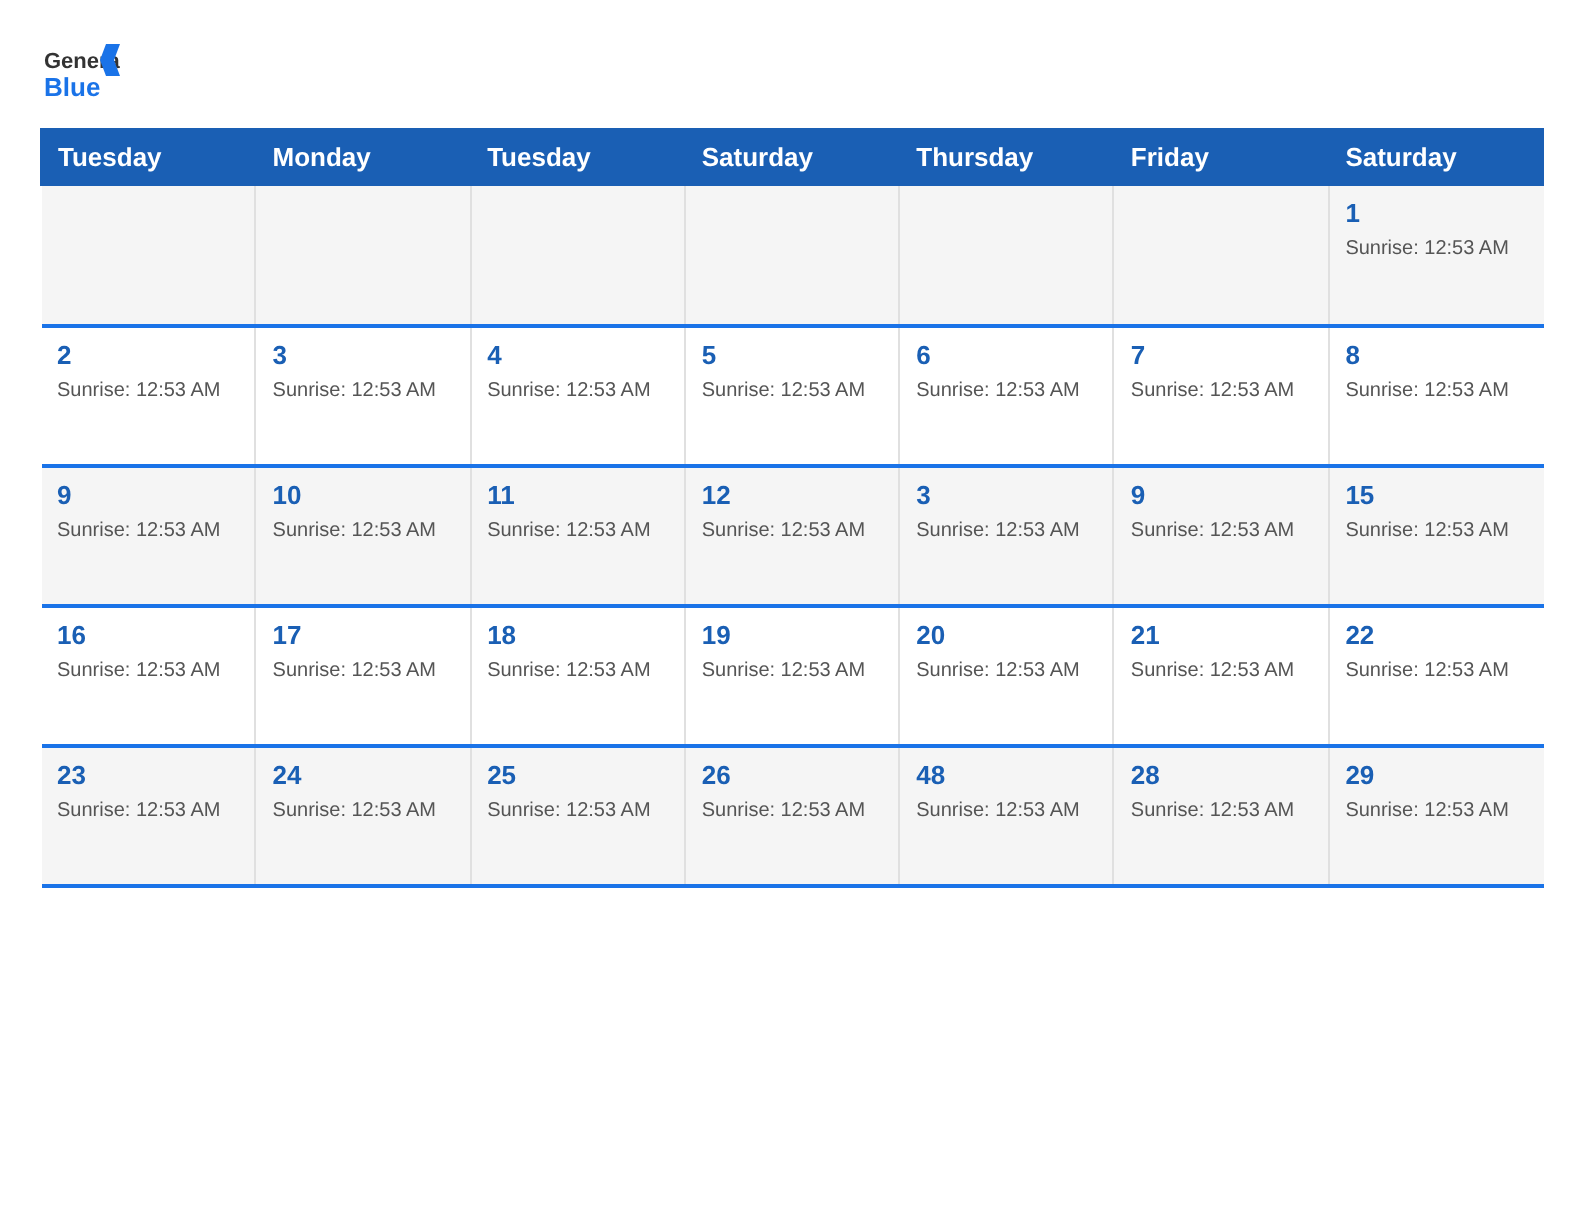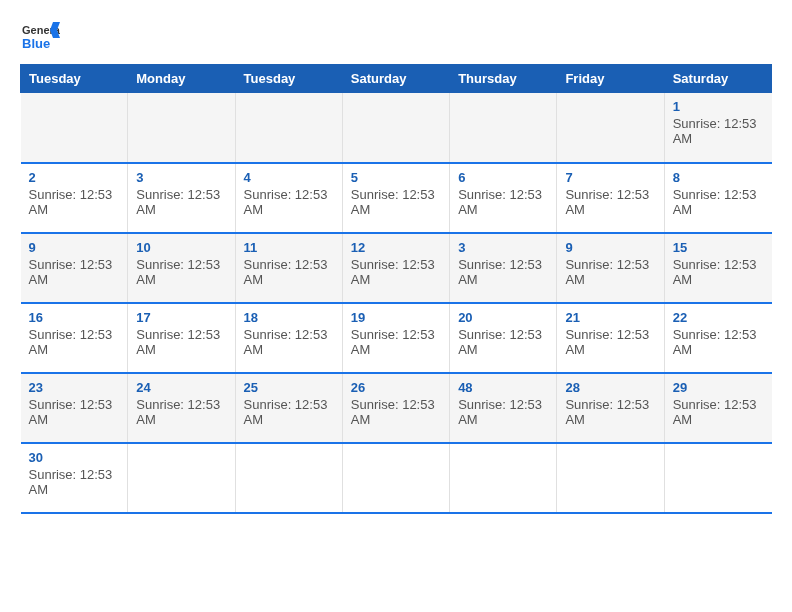--- a/index.html
+++ b/index.html
@@ -71,21 +71,21 @@
       background: #fff;
     }
     .day-number {
       font-size: 13px;
       font-weight: bold;
       color: #1a5fb4;
       display: block;
       margin-bottom: 2px;
     }
     .sunrise-text {
-      font-size: 13px;
+      font-size: 10px;
       color: #555;
     }
     .empty-cell {
       background: #fff;
     }
     .last-row td {
       height: 65px;
     }
   </style>
 </head>
@@ -157,23 +157,14 @@
       </tr>
       <tr>
         <td><span class="day-number">23</span><span class="sunrise-text">Sunrise: 12:53 AM</span></td>
         <td><span class="day-number">24</span><span class="sunrise-text">Sunrise: 12:53 AM</span></td>
         <td><span class="day-number">25</span><span class="sunrise-text">Sunrise: 12:53 AM</span></td>
         <td><span class="day-number">26</span><span class="sunrise-text">Sunrise: 12:53 AM</span></td>
         <td><span class="day-number">48</span><span class="sunrise-text">Sunrise: 12:53 AM</span></td>
         <td><span class="day-number">28</span><span class="sunrise-text">Sunrise: 12:53 AM</span></td>
         <td><span class="day-number">29</span><span class="sunrise-text">Sunrise: 12:53 AM</span></td>
       </tr>
-      <tr class="last-row">
-        <td><span class="day-number">30</span><span class="sunrise-text">Sunrise: 12:53 AM</span></td>
-        <td class="empty-cell"></td>
-        <td class="empty-cell"></td>
-        <td class="empty-cell"></td>
-        <td class="empty-cell"></td>
-        <td class="empty-cell"></td>
-        <td class="empty-cell"></td>
-      </tr>
     </tbody>
 </table>
 
 </body></html>

